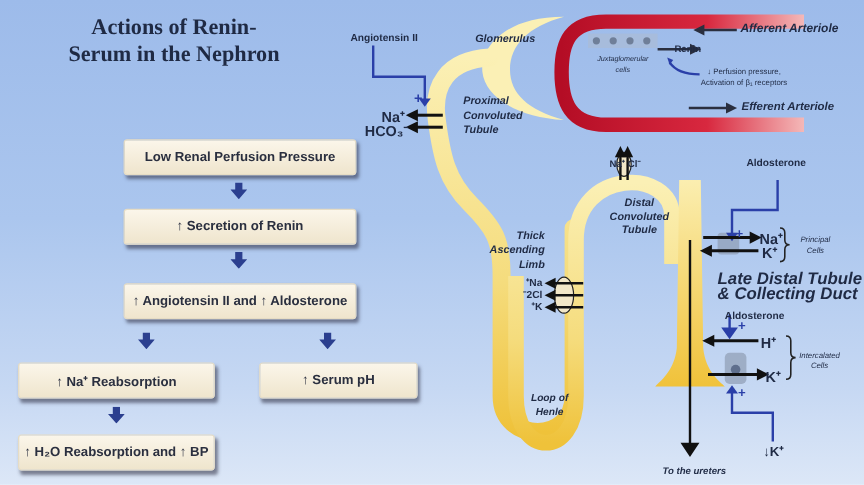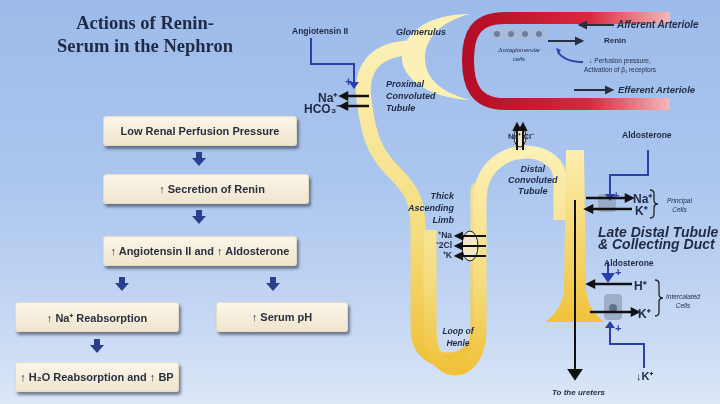--- a/index.html
+++ b/index.html
@@ -25,21 +25,21 @@
 
 <div class="title">
   <div>Actions of Renin-</div>
   <div>Serum in the Nephron</div>
 </div>
 
 <div class="box" style="left:103px;top:116px;width:192px;">Low Renal Perfusion Pressure</div>
 <svg class="darr" style="left:192px;top:152px;" viewBox="0 0 14 14">
     <path d="M4 0h6v6h4l-7 8-7-8h4z" fill="#2b3f8f"></path>
   </svg>
-<div class="box" style="left:103px;top:174px;width:192px;padding-left:12px;">↑ Secretion of Renin</div>
+<div class="box" style="left:103px;top:174px;width:192px;">↑ Secretion of Renin</div>
 <svg class="darr" style="left:192px;top:210px;" viewBox="0 0 14 14">
     <path d="M4 0h6v6h4l-7 8-7-8h4z" fill="#2b3f8f"></path>
   </svg>
 <div class="box" style="left:103px;top:236px;width:192px;">↑ Angiotensin II and ↑ Aldosterone</div>
 <svg class="darr" style="left:115px;top:277px;" viewBox="0 0 14 14">
     <path d="M4 0h6v6h4l-7 8-7-8h4z" fill="#2b3f8f"></path>
   </svg>
 <svg class="darr" style="left:266px;top:277px;" viewBox="0 0 14 14">
     <path d="M4 0h6v6h4l-7 8-7-8h4z" fill="#2b3f8f"></path>
   </svg>
@@ -165,21 +165,21 @@
 <div class="ion" style="left:318px;top:89px;">Na⁺</div>
 <div class="ion" style="left:304px;top:100px;">HCO₃⁻</div>
 <div class="lbl it" style="left:396px;top:27px;">Glomerulus</div>
 <div class="lbl it" style="left:386px;top:78px;line-height:12px;">
   <div>Proximal</div>
   <div>Convoluted</div>
   <div>Tubule</div>
 </div>
 <div class="lbl it" style="left:617px;top:19px;font-size:10px;">Afferent Arteriole</div>
 <div class="lbl it" style="left:618px;top:84px;font-size:9.5px;">Efferent Arteriole</div>
-<div class="lbl" style="left:604px;top:36px;font-size:8px;">Renin</div>
+<div class="lbl" style="left:562px;top:36px;font-size:8px;">Renin</div>
 <div class="lbl it sm" style="left:490px;top:46px;text-align:center;width:58px;line-height:9px;font-size:6px;">
   <div>Juxtaglomerular</div>
   <div>cells</div>
 </div>
 <div class="lbl sm" style="left:584px;top:56px;text-align:center;line-height:9px;font-size:6.5px;">
   <div>↓ Perfusion pressure,</div>
   <div>Activation of β₁ receptors</div>
 </div>
 <div class="lbl" style="left:508px;top:106px;font-size:8px;margin-top:24px;">Na⁺ Cl⁻</div>
 <div class="lbl it" style="left:508px;top:164px;text-align:center;line-height:11px;">

